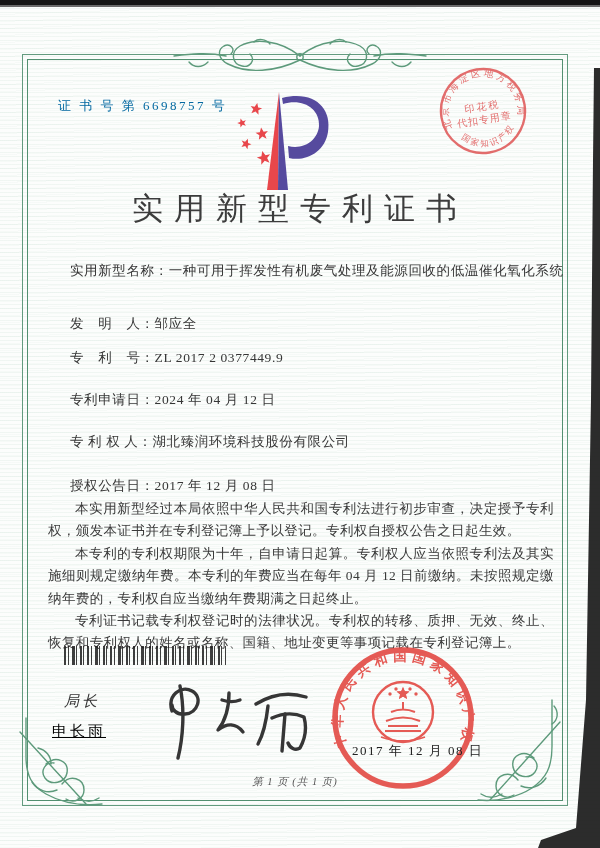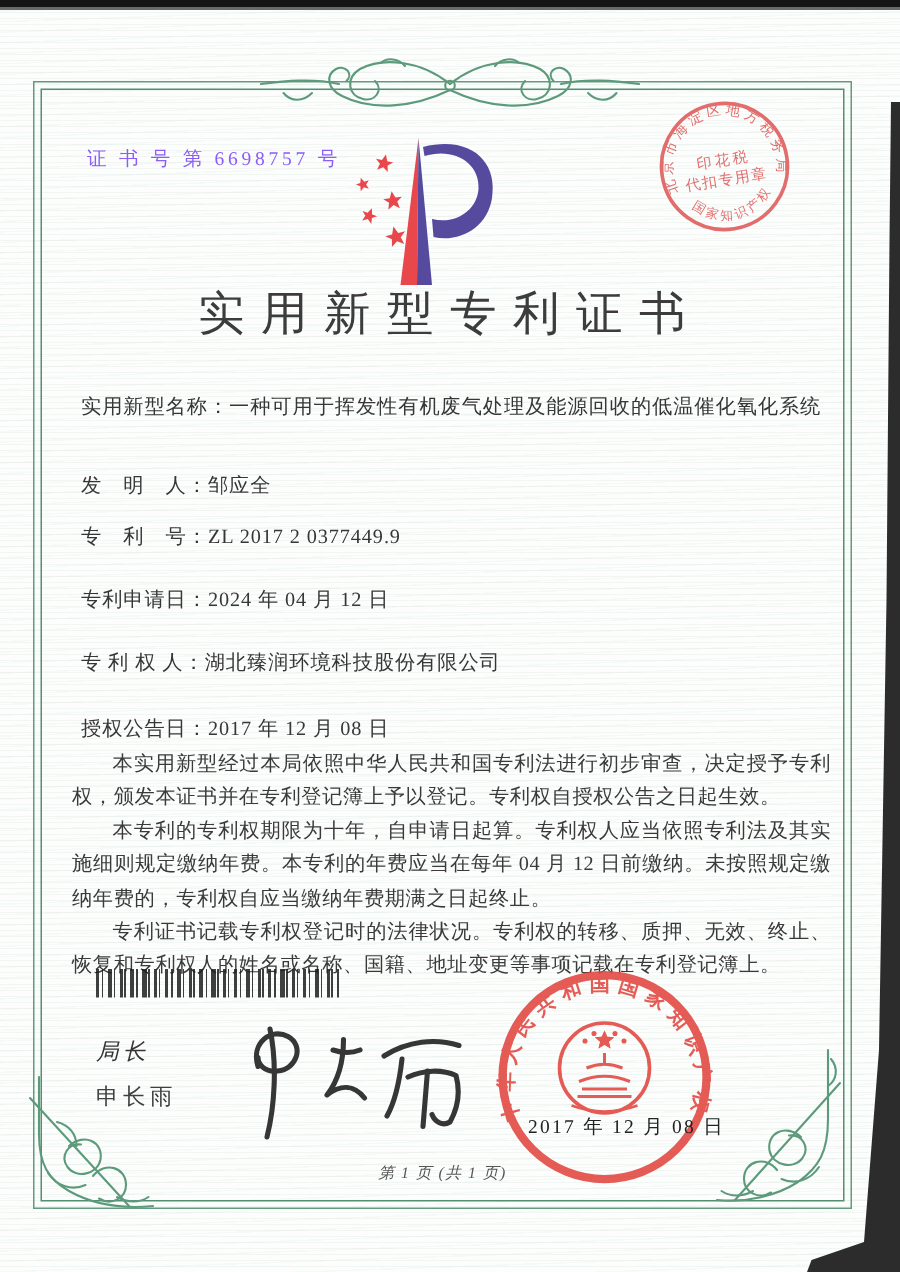--- a/index.html
+++ b/index.html
@@ -19,39 +19,39 @@
   .scan-right{position:absolute;left:0;top:0;width:600px;height:848px;pointer-events:none;}
   
   .frame-outer{
     position:absolute;left:22px;top:54px;width:544px;height:750px;
     border:1px solid rgba(72,138,104,.85);
   }
   .frame-inner{
     position:absolute;left:4px;top:4px;right:4px;bottom:4px;
     border:1.6px solid rgba(64,132,98,.9);
   }
-  .certno{position:absolute;left:58px;top:97px;font-size:13px;letter-spacing:2.5px;color:#8b5cf6;}
+  .certno{position:absolute;left:58px;top:97px;font-size:13px;letter-spacing:2.5px;color:#0369a1;}
   .title{position:absolute;left:0;top:188px;width:600px;text-align:center;
     font-size:31px;letter-spacing:11px;color:#3c3c3c;}
   .field-row{position:absolute;left:54px;font-size:13.5px;letter-spacing:.6px;color:#363636;white-space:nowrap;}
-  .field-label{display:inline-block;}
+  .field-label{display:inline-block;margin-left:16px;}
   .field-value{display:inline;}
   .body-text{position:absolute;left:48px;top:498px;width:506px;font-size:13.5px;
     line-height:22.4px;text-align:justify;color:#3a3a3a;letter-spacing:.4px;}
   .body-text p{margin:0;text-indent:2em;}
   .barcode{position:absolute;left:64px;top:646px;width:162px;height:19px;opacity:.85;
     background:repeating-linear-gradient(90deg,
       #1d1d1d 0 2px, rgba(0,0,0,0) 2px 4px,
       #1d1d1d 4px 5px, rgba(0,0,0,0) 5px 8px,
       #1d1d1d 8px 11px, rgba(0,0,0,0) 11px 12px,
       #1d1d1d 12px 13px, rgba(0,0,0,0) 13px 16px,
       #1d1d1d 16px 18px, rgba(0,0,0,0) 18px 19px,
       #1d1d1d 19px 20px, rgba(0,0,0,0) 20px 23px);}
   .sig-title{position:absolute;left:64px;top:692px;font-size:15px;letter-spacing:3px;color:#333;font-style:italic;}
-  .sig-name{position:absolute;left:64px;top:722px;font-size:15px;letter-spacing:3px;color:#404040;}
+  .sig-name{position:absolute;left:52px;top:722px;font-size:15px;letter-spacing:3px;color:#000000;text-decoration:underline;}
   .issue-date{position:absolute;left:352px;top:742px;font-size:13px;letter-spacing:1.5px;color:#222;z-index:6;}
   .footer{position:absolute;left:0;top:775px;width:590px;text-align:center;font-size:10.5px;letter-spacing:1px;color:#555;font-style:italic;}
   svg{position:absolute;overflow:visible;}
   .seal-svg{left:330px;top:646px;z-index:5;opacity:.88;}
   .stamp-svg{left:437px;top:64px;opacity:.8;}
   .logo-svg{left:226px;top:86px;}
   .sig-svg{left:150px;top:676px;}
   .orn{stroke:#5d9a7b;fill:none;stroke-width:1.4;stroke-linecap:round;}
 </style>
 </head>

